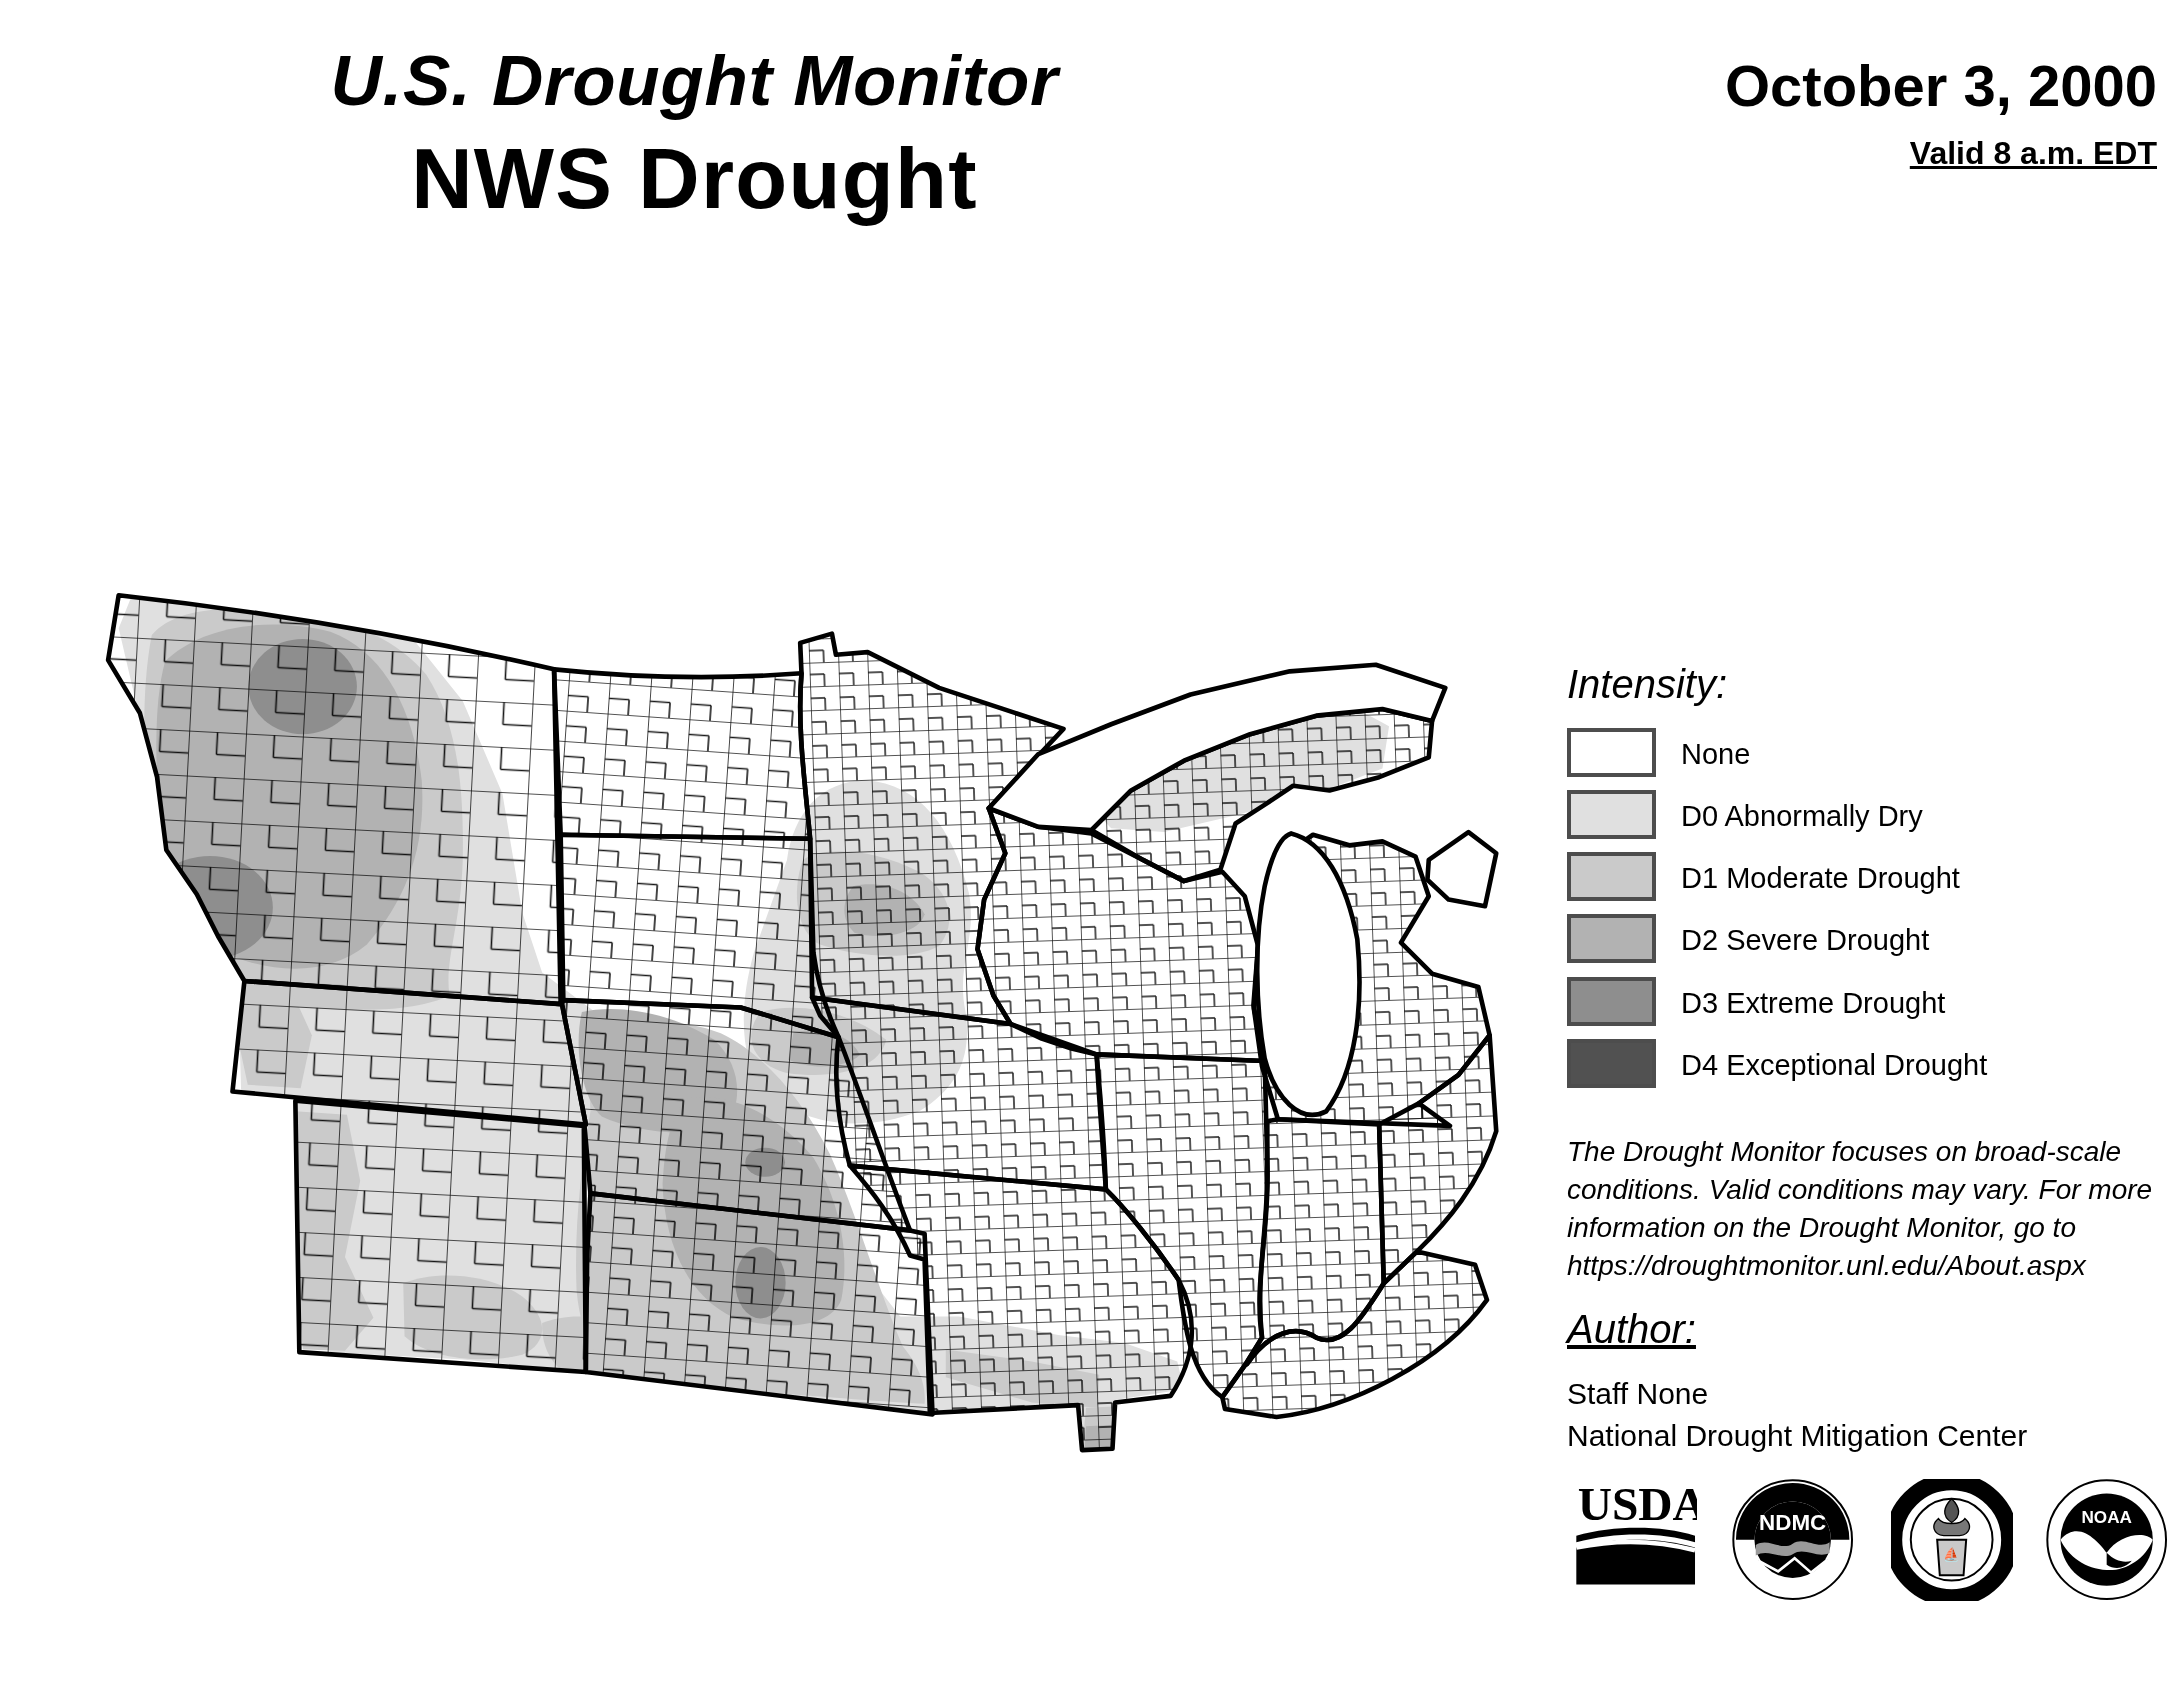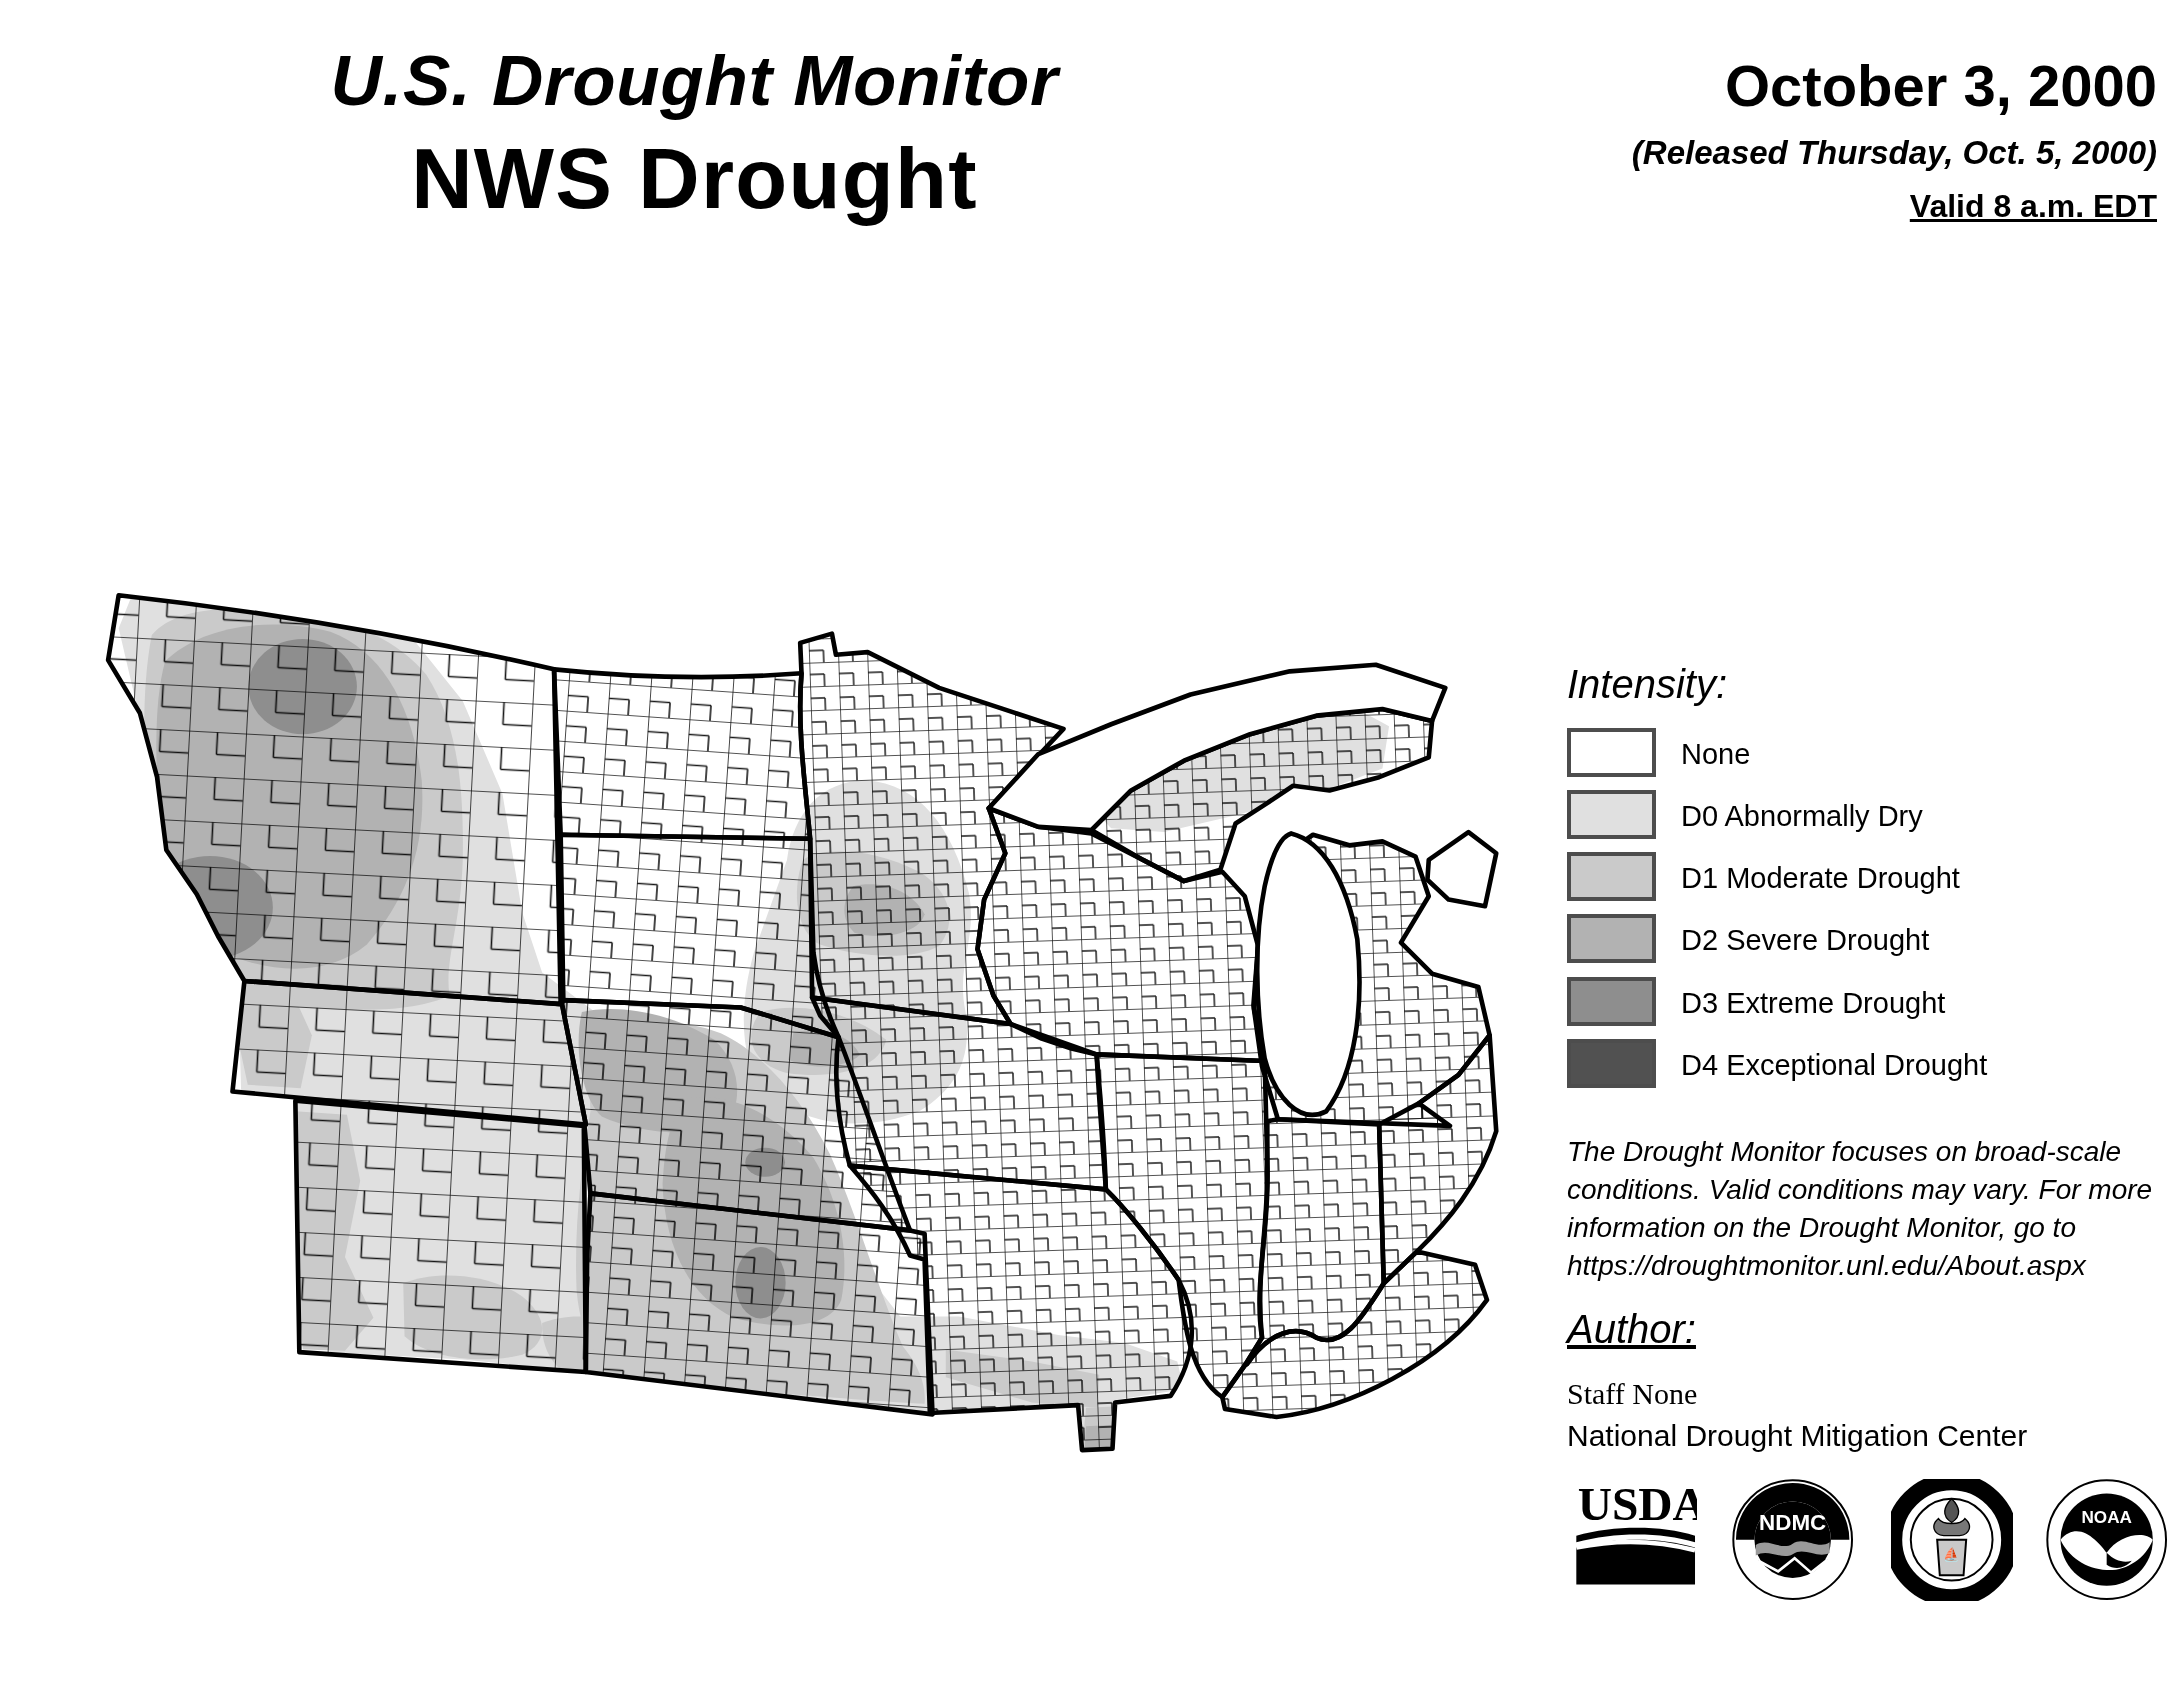--- a/index.html
+++ b/index.html
@@ -20,40 +20,39 @@
   .legend-row{position:absolute;left:1567px;height:52px;}
   .swatch{position:absolute;left:0;top:0;width:89px;height:49px;border:4.6px solid #4d4d4d;box-sizing:border-box;}
   .sw0{background:#ffffff;} .sw1{background:#e0e0e0;} .sw2{background:#cacaca;}
   .sw3{background:#b2b2b2;} .sw4{background:#8e8e8e;} .sw5{background:#515151;}
   .legend-label{position:absolute;left:114px;top:50%;transform:translateY(-50%);
       font-size:29px;white-space:nowrap;}
   
   #disclaimer{left:1567px;top:1133px;font-size:28px;font-style:italic;line-height:38px;}
   #author-heading{left:1567px;top:1307px;font-size:40px;font-style:italic;
       text-decoration:underline;font-weight:500;}
-  #author-name{left:1567px;top:1377px;font-size:30px;font-family:Liberation Serif, serif;}
+  #author-name{left:1567px;top:1377px;font-size:30px;}
   #author-org{left:1567px;top:1419px;font-size:30px;}
   
   #logos{left:1575px;top:1479px;width:582px;height:132px;}
   .logo{position:absolute;top:0;}
   
   #map-wrap{left:79px;top:572px;width:1449px;height:900px;}
 </style>
 </head>
 <body>
 
 <div id="page">
 
   <div class="abs" id="title-block">
     <div id="main-title">U.S. Drought Monitor</div>
     <div id="region-title">NWS Drought</div>
   </div>
   <div class="abs" id="date-block">
     <div id="map-date">October 3, 2000</div>
-    <div id="released">(Released Thursday, Oct. 5, 2000)</div>
     <div id="valid">Valid 8 a.m. EDT</div>
   </div>
 
   <div class="abs" id="map-wrap">
   <svg width="1449" height="900" viewBox="120 865 2190 1360" xmlns="http://www.w3.org/2000/svg">
     <defs>
       <pattern id="ctyL" width="86" height="68" patternUnits="userSpaceOnUse" patternTransform="rotate(3)">
         <path d="M0 0H86 M0 0V68 M43 34H86 M43 0V34" stroke="#000" stroke-width="2.4" fill="none" opacity="0.9"></path>
       </pattern>
       <pattern id="ctyM" width="62" height="46" patternUnits="userSpaceOnUse" patternTransform="rotate(4)">

